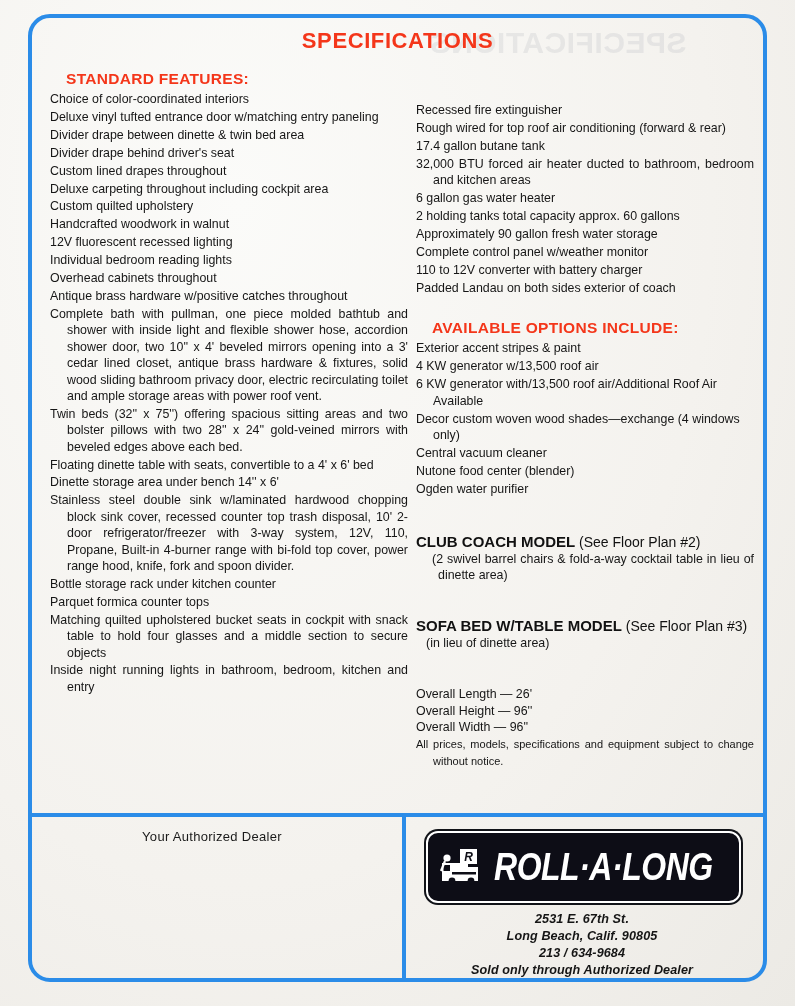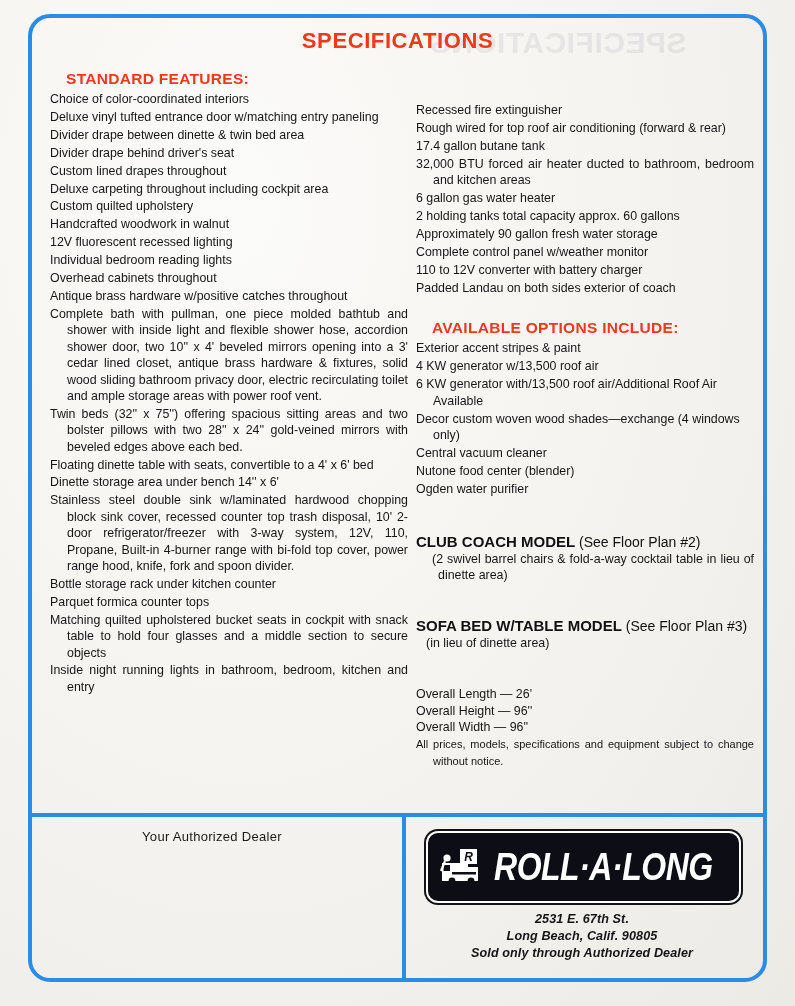--- a/index.html
+++ b/index.html
@@ -388,17 +388,18 @@
 
           <path d="M7 14 L3 24" stroke="#ffffff" stroke-width="2.2" fill="none"></path>
         </svg>
         <div id="logo-word">ROLL·A·LONG</div>
       </div>
     </div>
 
     <div id="address-block">
       <div>2531 E. 67th St.</div>
       <div>Long Beach, Calif. 90805</div>
+      <div>213 / 634-9684</div>
       <div>Sold only through Authorized Dealer</div>
     </div>
   </div>
 
 </div>
 
 </body></html>

